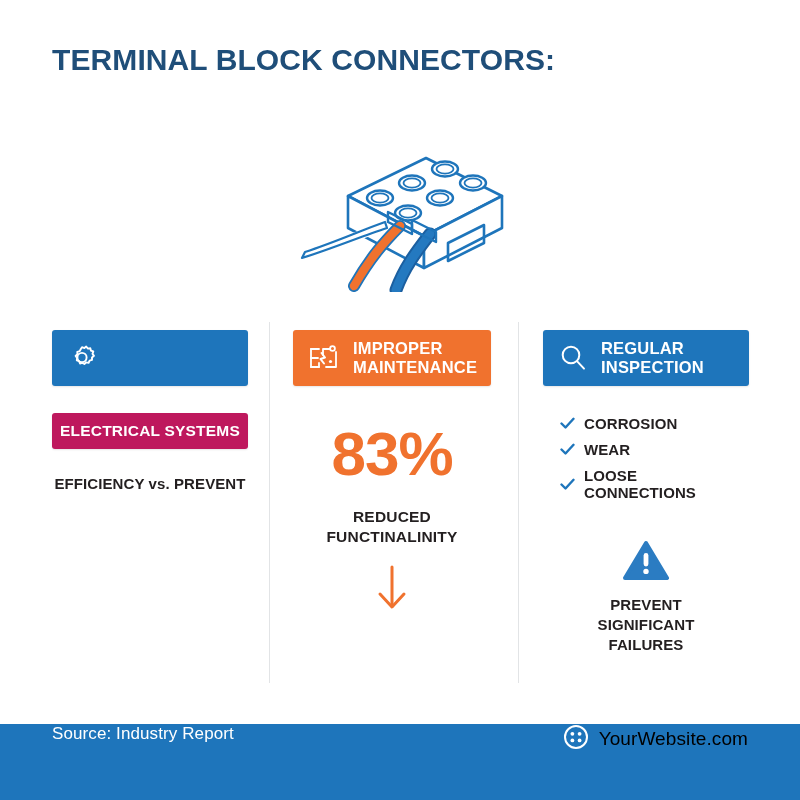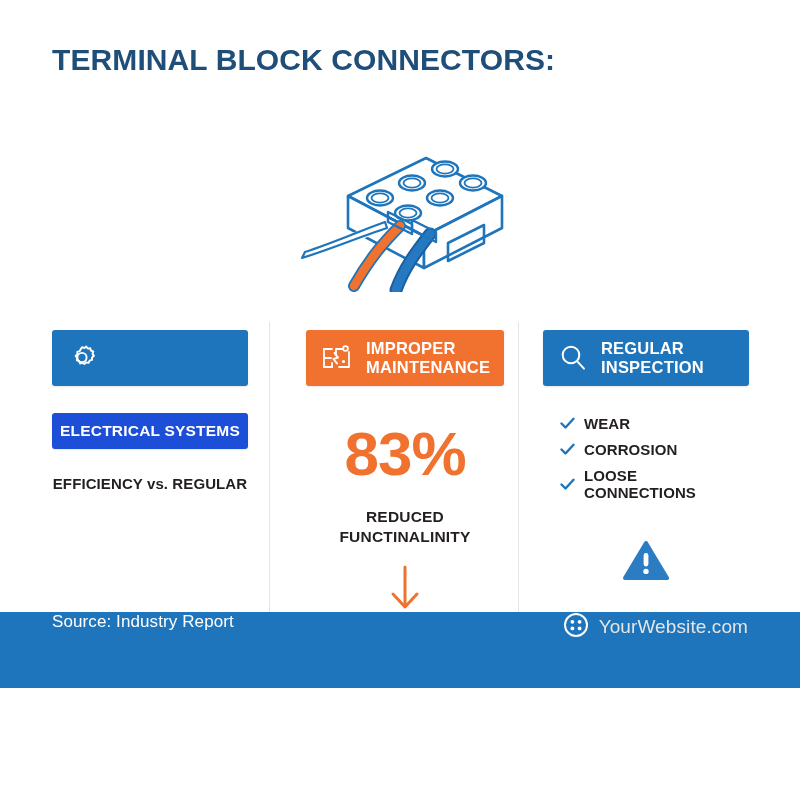--- a/index.html
+++ b/index.html
@@ -12,21 +12,21 @@
 
   body {
     font-family: "Liberation Sans", sans-serif;
     background: #ffffff;
     position: relative;
   }
 
   .canvas {
     position: relative;
     width: 800px;
-    height: 688px;
+    height: 800px;
     background: #ffffff;
   }
 
   
   .title-block {
     position: absolute;
     left: 52px;
     top: 42px;
     width: 700px;
   }
@@ -59,21 +59,21 @@
   }
   .divider.d1 { left: 269px; }
   .divider.d2 { left: 518px; }
 
   
   .column {
     position: absolute;
     top: 330px;
   }
   .col1 { left: 52px;  width: 196px; }
-  .col2 { left: 306px; width: 198px; }
+  .col2 { left: 293px; width: 198px; }
   .col3 { left: 543px; width: 206px; }
 
   
   .badge {
     display: flex;
     align-items: center;
     justify-content: flex-start;
     gap: 12px;
     border-radius: 3px;
     padding: 9px 10px 9px 14px;
@@ -99,21 +99,21 @@
     font-weight: bold;
     line-height: 19px;
     letter-spacing: 0.2px;
     text-transform: uppercase;
   }
   .badge-label .l2 { display: block; }
 
   
   .tag-pill {
     margin-top: 27px;
-    background: #1d4ed8;
+    background: #be185d;
     border-radius: 3px;
     color: #ffffff;
     font-size: 15.5px;
     font-weight: bold;
     letter-spacing: 0.2px;
     text-align: center;
     padding: 9px 8px;
     box-shadow: 0 1px 2px rgba(0,0,0,0.10);
     text-transform: uppercase;
   }
@@ -218,21 +218,21 @@
     color: #ffffff;
     font-size: 17px;
     letter-spacing: 0.1px;
   }
   .footer-brand {
     display: flex;
     align-items: center;
     gap: 10px;
   }
   .footer-site {
-    color: #e5e5e5;
+    color: #000000;
     font-size: 19px;
     letter-spacing: 0.1px;
   }
 </style>
 </head>
 <body>
 
 <div class="canvas">
 
   <div class="title-block">
@@ -300,21 +300,21 @@
       <span class="badge-icon">
         <svg width="30" height="30" viewBox="0 0 30 30" fill="none" stroke="#ffffff" stroke-width="1.9" stroke-linejoin="round">
           <path d="M15 3.2 L17.4 4.1 L19.2 2.6 L21 4.6 L23.3 4.2 L24 6.7 L26.3 7.5 L25.5 9.9 L27 11.8 L25 13.5 L25 15.9 L22.6 16.6 L21.6 18.9 L19.2 18.4 L17.4 20 L15.3 18.9 L13 19.5 L12.1 17.2 L9.8 16.3 L10.1 13.9 L8.6 12 L10.4 10.3 L10.3 7.9 L12.7 7.2 L13.8 5 Z" transform="translate(0,1) scale(1.0)"></path>
           <circle cx="15" cy="14.5" r="4.6"></circle>
         </svg>
       </span>
     </div>
 
     <div class="tag-pill">ELECTRICAL SYSTEMS</div>
 
-    <div class="sub-line">EFFICIENCY vs. REGULAR</div>
+    <div class="sub-line">EFFICIENCY vs. PREVENT</div>
   </div>
 
   <div class="column col2">
 
     <div class="badge orange col2-badge">
       <span class="badge-icon">
         <svg width="31" height="30" viewBox="0 0 31 30" fill="none" stroke="#ffffff" stroke-width="1.8" stroke-linecap="round" stroke-linejoin="round">
           <path d="M3 6 L3 24"></path>
           <path d="M3 6 L11 6"></path>
           <path d="M3 15 L10 15"></path>
@@ -357,53 +357,58 @@
           <path d="M19.2 18.4 L26 25.6"></path>
         </svg>
       </span>
       <span class="badge-label">
         <span>REGULAR</span>
         <span class="l2">INSPECTION</span>
       </span>
     </div>
 
     <ul class="check-list">
+      <li class="check-item">
+        <span class="check-mark">
+          <svg width="15" height="13" viewBox="0 0 15 13" fill="none" stroke="#1E75BB" stroke-width="2.4" stroke-linecap="round" stroke-linejoin="round">
+            <path d="M1.5 6.5 L5.5 10.5 L13.5 1.8"></path>
+          </svg>
+        </span>
+        <span class="check-text">CORROSION</span>
+      </li>
       <li class="check-item">
         <span class="check-mark">
           <svg width="15" height="13" viewBox="0 0 15 13" fill="none" stroke="#1E75BB" stroke-width="2.4" stroke-linecap="round" stroke-linejoin="round">
             <path d="M1.5 6.5 L5.5 10.5 L13.5 1.8"></path>
           </svg>
         </span>
         <span class="check-text">WEAR</span>
       </li>
       <li class="check-item">
         <span class="check-mark">
           <svg width="15" height="13" viewBox="0 0 15 13" fill="none" stroke="#1E75BB" stroke-width="2.4" stroke-linecap="round" stroke-linejoin="round">
             <path d="M1.5 6.5 L5.5 10.5 L13.5 1.8"></path>
           </svg>
         </span>
-        <span class="check-text">CORROSION</span>
-      </li>
-      <li class="check-item">
-        <span class="check-mark">
-          <svg width="15" height="13" viewBox="0 0 15 13" fill="none" stroke="#1E75BB" stroke-width="2.4" stroke-linecap="round" stroke-linejoin="round">
-            <path d="M1.5 6.5 L5.5 10.5 L13.5 1.8"></path>
-          </svg>
-        </span>
         <span class="check-text">LOOSE CONNECTIONS</span>
       </li>
     </ul>
 
     <div class="warn-wrap">
       <div class="warn-icon">
         <svg width="46" height="42" viewBox="0 0 46 42">
           <path d="M23 3 L44 38 L2 38 Z" fill="#2B7CC2" stroke="#2B7CC2" stroke-width="4" stroke-linejoin="round"></path>
           <rect x="20.6" y="13" width="4.8" height="13.5" rx="2.4" fill="#ffffff"></rect>
           <circle cx="23" cy="31.4" r="2.7" fill="#ffffff"></circle>
         </svg>
+      </div>
+      <div class="warn-text">
+        <span>PREVENT</span>
+        <span class="l2">SIGNIFICANT</span>
+        <span class="l3">FAILURES</span>
       </div>
     </div>
   </div>
 
   <div class="footer">
     <div class="footer-source">Source: Industry Report</div>
     <div class="footer-brand">
       <span>
         <svg width="26" height="26" viewBox="0 0 26 26" fill="none">
           <circle cx="13" cy="13" r="11" stroke="#ffffff" stroke-width="2"></circle>

